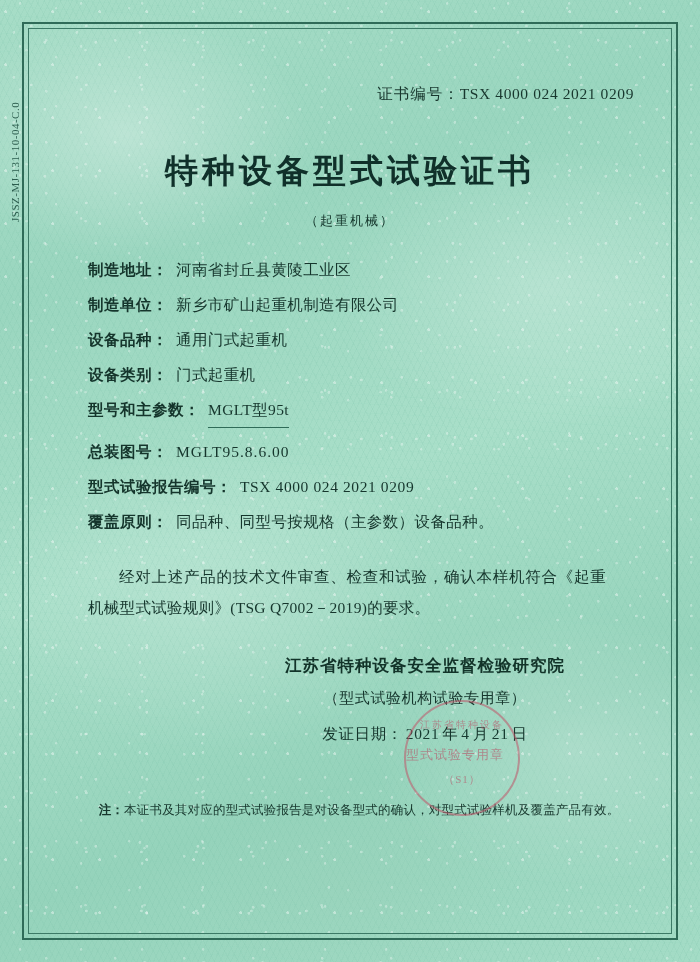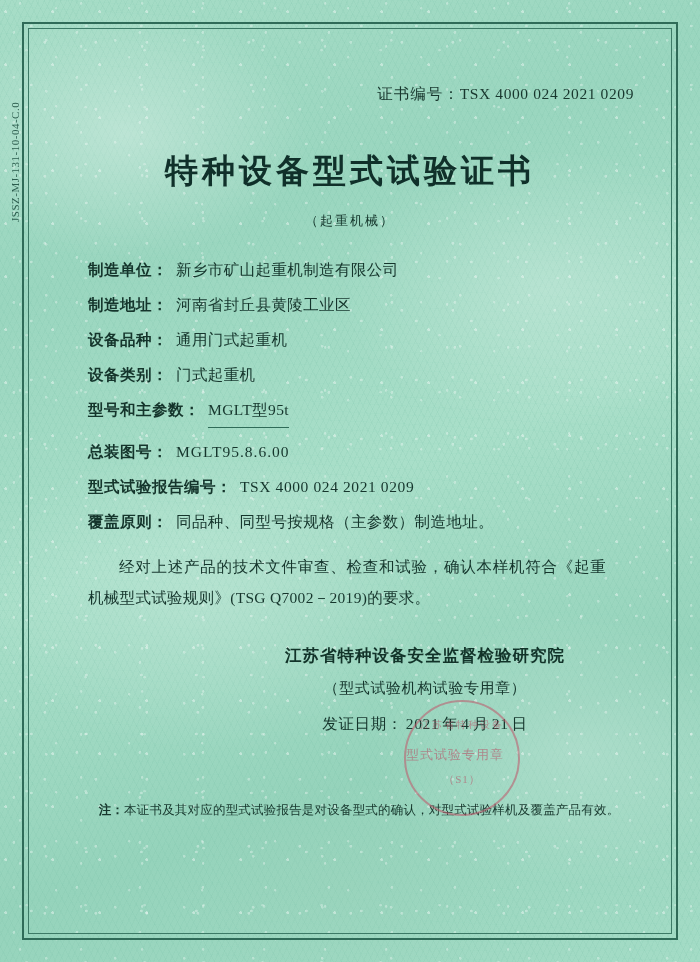--- a/index.html
+++ b/index.html
@@ -144,21 +144,21 @@
     border-bottom: 1px solid #2f6b58;
     padding-bottom: 6px;
   }
   .field-value.mono {
     font-family: "Liberation Serif", serif;
     letter-spacing: 1px;
   }
   .field-row.wide .field-value { letter-spacing: 0.6px; }
 
   .statement {
-    margin-top: 18px;
+    margin-top: 28px;
     padding-left: 28px;
     padding-right: 34px;
     font-size: 15.5px;
     line-height: 2.0;
     color: #15352c;
     text-align: justify;
     text-indent: 2em;
     letter-spacing: 0.3px;
   }
 
@@ -261,27 +261,27 @@
     <div class="cert-number">
       <span class="label">证书编号：</span><span class="value">TSX 4000 024 2021 0209</span>
     </div>
 
     <div class="main-title">特种设备型式试验证书</div>
     <div class="sub-title">（起重机械）</div>
 
     <div class="fields">
 
       <div class="field-row">
+        <span class="field-label">制造地址：</span>
+        <span class="field-value">河南省封丘县黄陵工业区</span>
+      </div>
+
+      <div class="field-row">
         <span class="field-label">制造单位：</span>
         <span class="field-value">新乡市矿山起重机制造有限公司</span>
-      </div>
-
-      <div class="field-row">
-        <span class="field-label">制造地址：</span>
-        <span class="field-value">河南省封丘县黄陵工业区</span>
       </div>
 
       <div class="field-row">
         <span class="field-label">设备品种：</span>
         <span class="field-value">通用门式起重机</span>
       </div>
 
       <div class="field-row">
         <span class="field-label">设备类别：</span>
         <span class="field-value">门式起重机</span>
@@ -297,21 +297,21 @@
         <span class="field-value mono">MGLT95.8.6.00</span>
       </div>
 
       <div class="field-row wide">
         <span class="field-label">型式试验报告编号：</span>
         <span class="field-value mono">TSX 4000 024 2021 0209</span>
       </div>
 
       <div class="field-row">
         <span class="field-label">覆盖原则：</span>
-        <span class="field-value">同品种、同型号按规格（主参数）制造地址。</span>
+        <span class="field-value">同品种、同型号按规格（主参数）设备品种。</span>
       </div>
 
     </div>
 
     <div class="statement">经对上述产品的技术文件审查、检查和试验，确认本样机符合《起重机械型式试验规则》(TSG Q7002－2019)的要求。</div>
 
     <div class="issuer-block">
       <div class="issuer-name">江苏省特种设备安全监督检验研究院</div>
       <div class="issuer-seal-note">（型式试验机构试验专用章）</div>
       <div class="issue-date">

